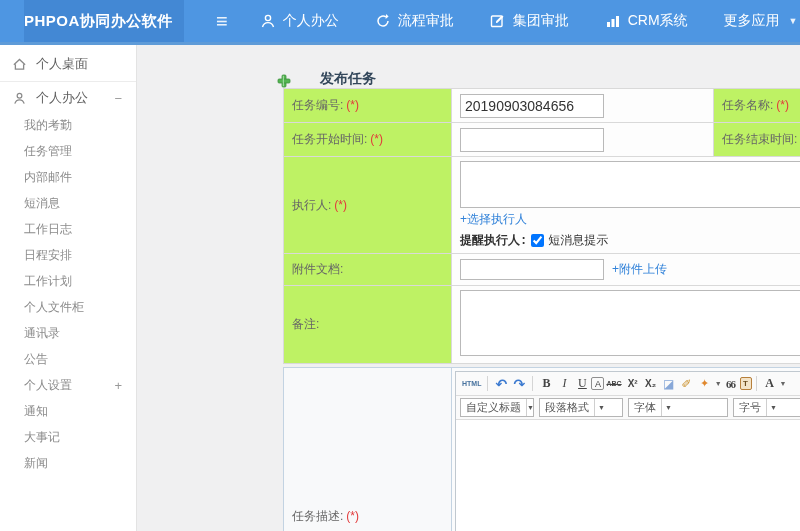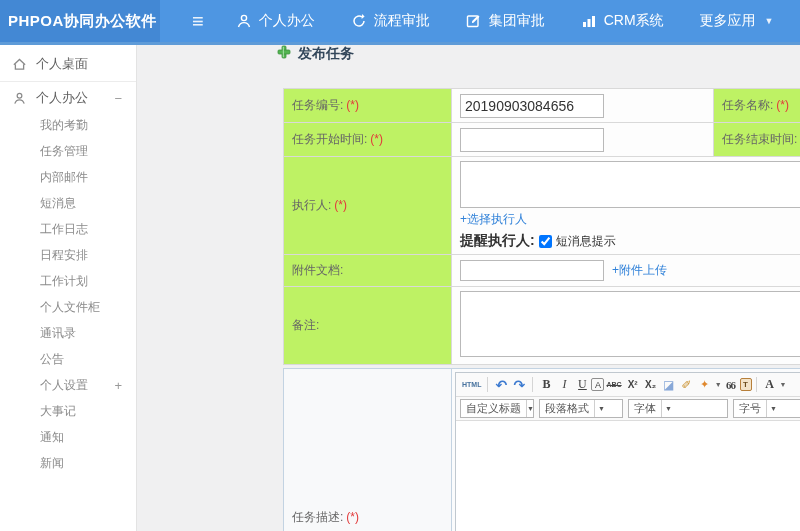--- a/index.html
+++ b/index.html
@@ -1,57 +1,57 @@
 <!DOCTYPE html>
 <html><head>
 <meta charset="utf-8">
 <style>
   * { margin:0; padding:0; box-sizing:border-box; }
   html,body { font-family:"Liberation Sans","DejaVu Sans",sans-serif; }
   .app { width:800px; height:531px; overflow:hidden; background:#f0f0f1; position:relative; }
 
   
   .hdr { height:45px; background:#4e96e2; border-bottom:3px solid #5e9bd8; display:flex; align-items:center; color:#fff; }
-  .logo { width:160px; height:42px; background:#4388d4; display:flex; align-items:center; padding-left:8px; font-size:15px; font-weight:bold; letter-spacing:.5px; }
+  .logo { width:160px; height:42px; background:#4388d4; display:flex; align-items:center; padding-left:0; font-size:15px; font-weight:bold; letter-spacing:.5px;margin-left:24px; }
   .burger { margin-left:32px; font-size:20px; cursor:pointer; line-height:1; color:#eaf2fb; }
   .hnav { display:flex; align-items:center; margin-left:32px; gap:36px; }
   .hnav a { display:flex; align-items:center; gap:7px; color:#fff; text-decoration:none; font-size:14px; cursor:pointer; }
   .hico { width:16px; height:16px; display:inline-flex; }
   .hico svg { width:16px; height:16px; }
   .caret { font-size:9px; margin-left:2px; color:#eaf2fb; }
 
   
   .main { display:flex; height:486px; }
   .sb { width:137px; background:#fff; border-right:1px solid #e3e3e3; padding-top:5px; overflow:hidden; }
   .sb-item { height:28px; display:flex; align-items:center; padding:0 14px 0 12px; font-size:13px; color:#5f5f5f; cursor:pointer; }
   .sb-item .sico { width:15px; height:15px; margin-right:9px; display:inline-flex; }
   .sb-item .sico svg { width:15px; height:15px; }
-  .sb-sub { height:26px; display:flex; align-items:center; padding:0 14px 0 40px; font-size:12px; color:#8b8b8b; cursor:pointer; }
+  .sb-sub { height:26px; display:flex; align-items:center; padding:0 14px 0 24px; font-size:12px; color:#8b8b8b; cursor:pointer; }
   .tgl { margin-left:auto; color:#999; font-size:13px; }
   .sb-div { border-top:1px solid #ececec; margin:3px 0 2px; }
 
   
   .content { flex:1; overflow:hidden; position:relative; }
-  .titlebar { height:43px; display:flex; align-items:flex-start; padding-left:140px; }
+  .titlebar { height:43px; display:flex; align-items:flex-end; padding-left:140px;gap:22px; }
   .titlebar h2 { font-size:14px; color:#33475b; margin-left:7px; }
   .plus { width:14px; height:14px; display:inline-flex; }
 
   .formwrap { margin-left:146px; width:1100px; }
   table.f { border-collapse:collapse; width:1060px; table-layout:fixed; background:#fdfdfd; }
   table.f td { border:1px solid #d9d9d9; font-size:12px; color:#666; padding:4px 8px; vertical-align:middle; }
   table.f td.lab { background:#bef264; width:168px; }
   .req { color:#e23b3b; margin-left:3px; }
   input.txt { width:144px; height:24px; border:1px solid #b9b9b9; font-size:14px; color:#333; padding:0 4px; background:#fff; font-family:"Liberation Sans",sans-serif; }
   input.txt.sm { height:21px; font-size:12px; }
   textarea.ta { border:1px solid #b9b9b9; background:#fff; resize:none; width:342px; font-size:12px; font-family:"Liberation Sans",sans-serif; }
   .ta1 { height:47px; }
   .ta2 { height:66px; }
   a.blu { color:#3182d9; font-size:12px; text-decoration:none; cursor:pointer; }
   .remindline { display:flex; align-items:center; gap:4px; margin-top:4px; font-size:12px; color:#333; }
-  .remindline b { font-size:14px; }
+  .remindline b { font-size:12px;font-family:Liberation Mono, monospace; }
   .attline { display:flex; align-items:center; gap:8px; }
 
   table.f2 { border-collapse:collapse; width:1060px; table-layout:fixed; margin-top:3px; background:#fafbfc; }
   table.f2 td { border:1px solid #c3d3e2; font-size:12px; color:#666; padding:4px 8px; }
   table.f2 td.lab { width:168px; vertical-align:middle; background:#f8f9fa; height:298px; }
   table.f2 td.edcell { vertical-align:top; padding:3px; }
 
   
   .editor { border:1px solid #c0c8cf; width:596px; background:#fff; }
   .tbrow { background:#fafafa; border-bottom:1px solid #dcdcdc; display:flex; align-items:center; padding:2px 4px; height:24px; }
@@ -181,24 +181,24 @@
           <span>通讯录</span>
         </div>
       <div class="sb-sub">
           <span>公告</span>
         </div>
       <div class="sb-sub">
           <span>个人设置</span>
           <span class="tgl">+</span>
         </div>
       <div class="sb-sub">
+          <span>通知</span>
+        </div>
+      <div class="sb-sub">
           <span>大事记</span>
-        </div>
-      <div class="sb-sub">
-          <span>通知</span>
         </div>
       <div class="sb-sub">
           <span>新闻</span>
         </div>
     </aside>
 
     <div class="content">
       <div class="titlebar">
         <span class="plus">
           <svg viewBox="0 0 14 14">

